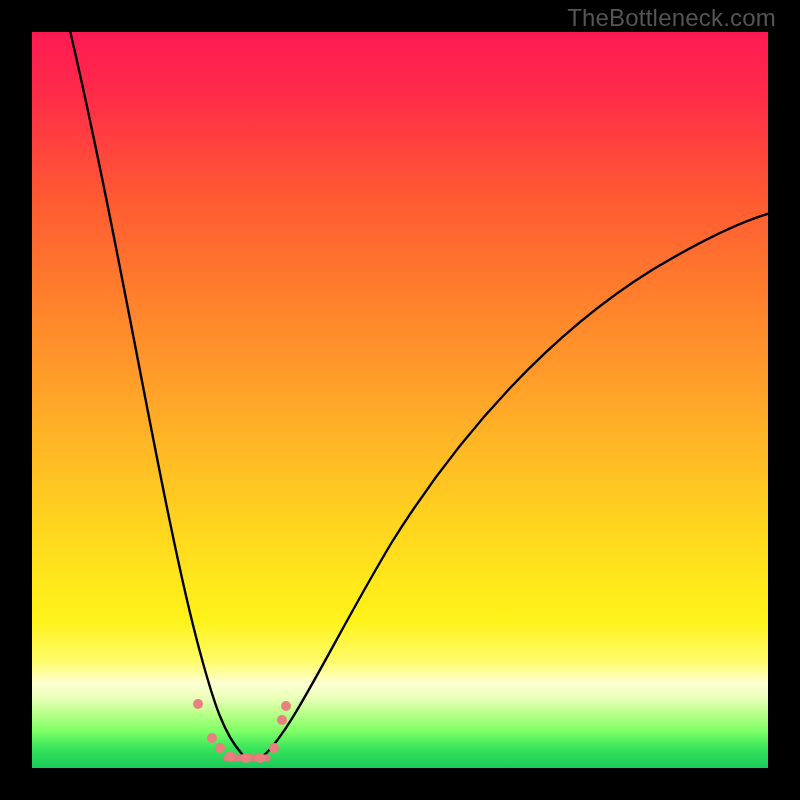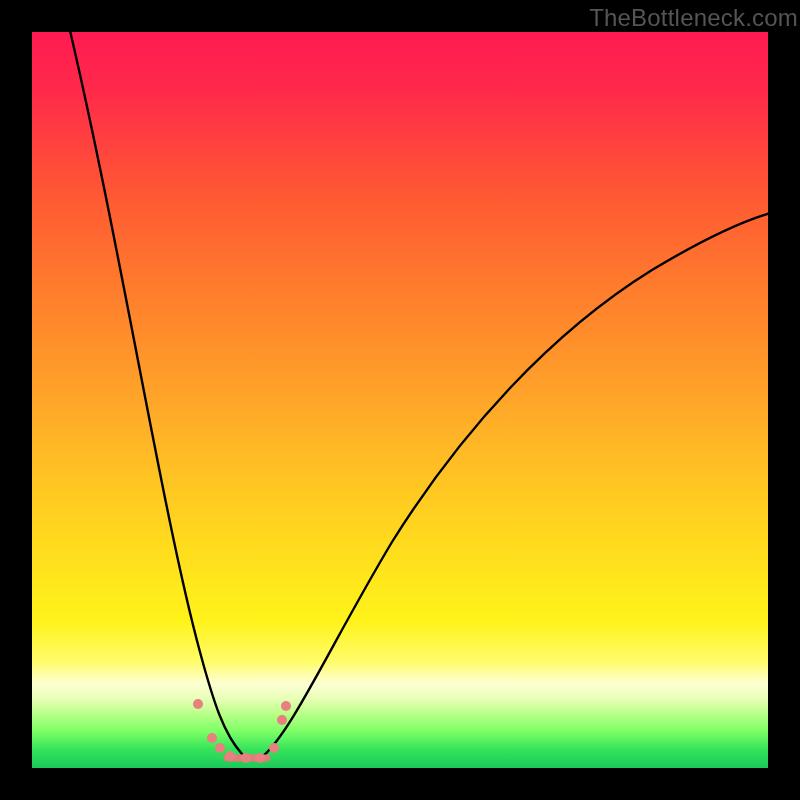--- a/index.html
+++ b/index.html
@@ -13,21 +13,21 @@
   }
   .outer {
     width: 800px;
     height: 800px;
     background: #000;
     position: relative;
   }
   .watermark {
     position: absolute;
     top: 4px;
-    right: 2px;
+    right: 24px;
     color: #555;
     font-size: 24px;
     font-weight: 500;
     letter-spacing: 0.2px;
     z-index: 5;
   }
   .plot-area {
     position: absolute;
     left: 32px;
     top: 32px;

